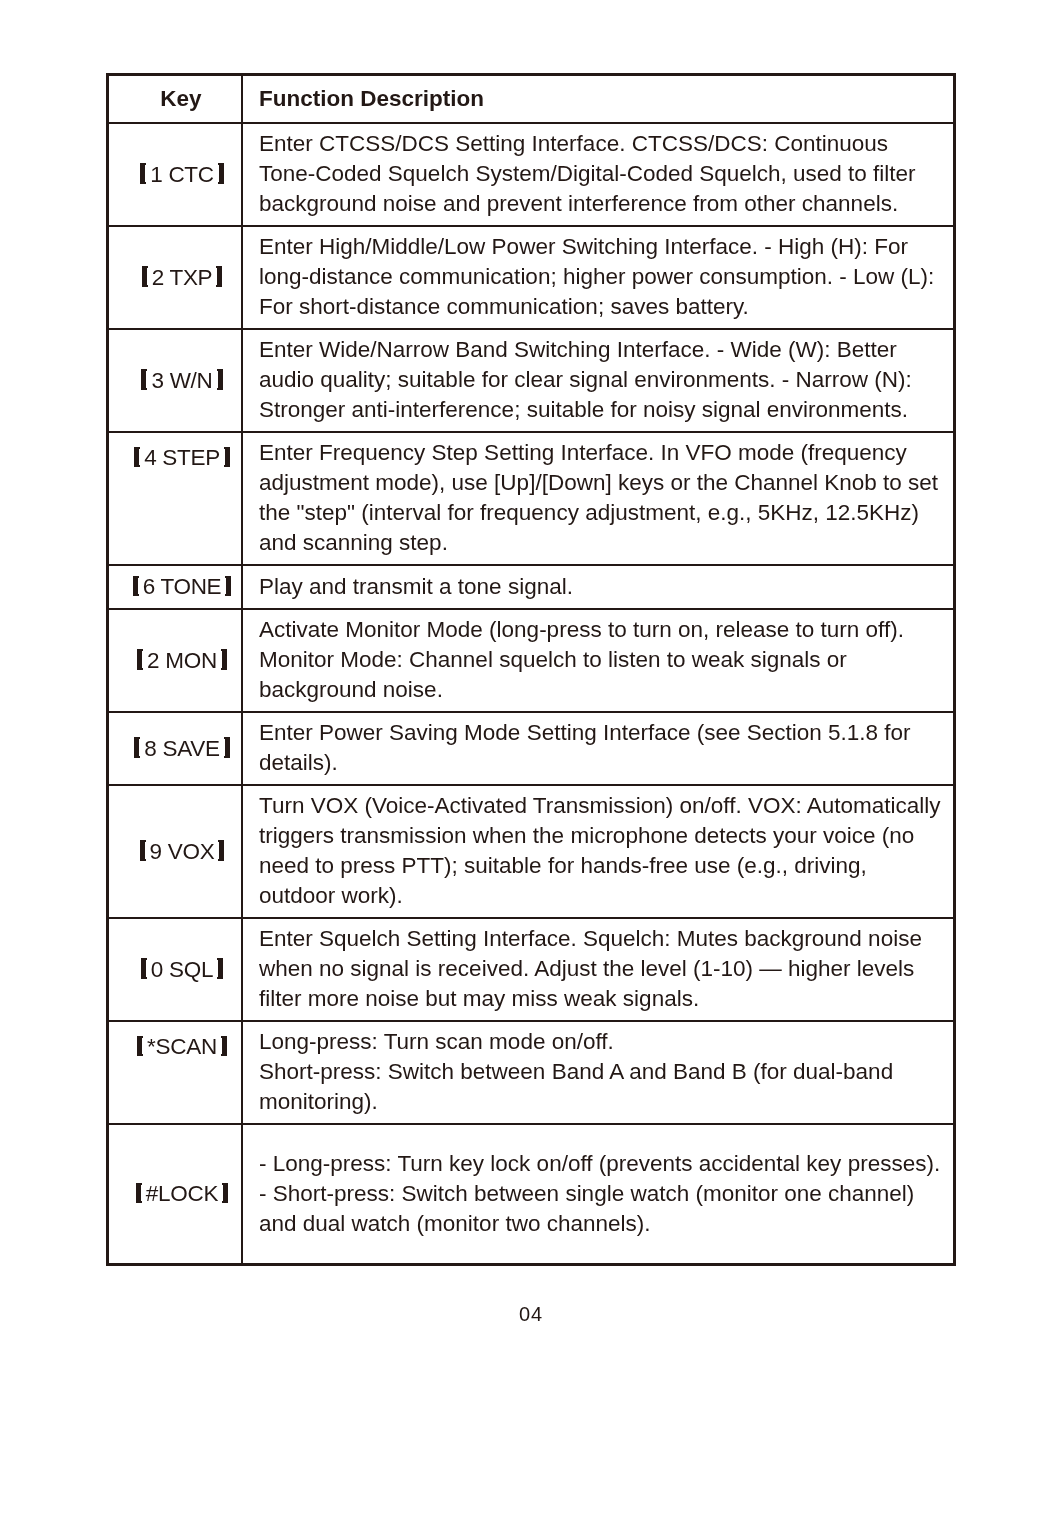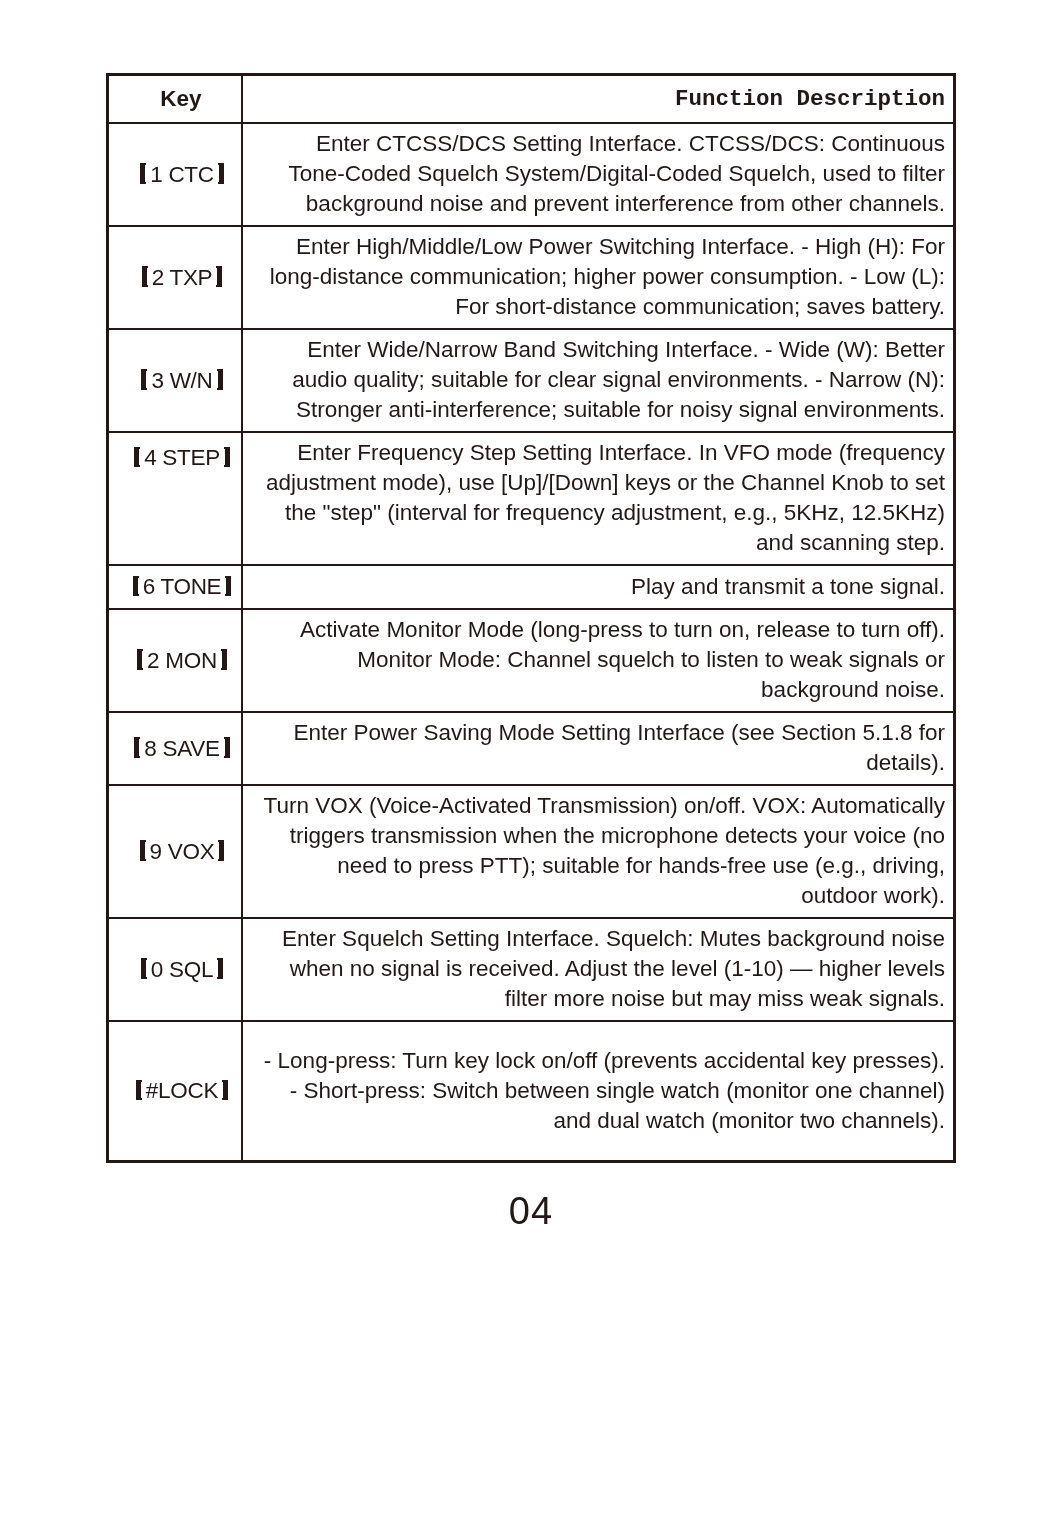--- a/index.html
+++ b/index.html
@@ -36,37 +36,36 @@
     color: #231815;
     vertical-align: middle;
   }
   th.key-col-head {
     width: 112px;
     text-align: center;
     font-weight: bold;
     padding: 8px 4px;
   }
   th.desc-col-head {
-    text-align: right;
+    text-align: left;
     font-weight: bold;
     padding: 8px 8px 8px 11px;
-    font-family: Liberation Mono, monospace;
   }
   td.key-cell {
     text-align: center;
     padding: 6px 2px;
     white-space: nowrap;
     letter-spacing: -0.3px;
   }
   td.key-cell.key-top {
     vertical-align: top;
     padding-top: 10px;
   }
   td.desc-cell {
-    text-align: right;
+    text-align: left;
     padding: 5px 8px 6px 11px;
     white-space: pre-line;
   }
   tr:last-child td.desc-cell {
     padding-top: 24px;
     padding-bottom: 24px;
   }
   
   .lb, .rb {
     display: inline-block;
@@ -83,21 +82,21 @@
   }
   .rb {
     border-right: 5px solid #231815;
     border-top: 2.5px solid #231815;
     border-bottom: 2.5px solid #231815;
     margin-left: 4px;
   }
   .page-number {
     margin-top: 30px;
     text-align: center;
-    font-size: 38px;
+    font-size: 20px;
     line-height: 36px;
     color: #231815;
     letter-spacing: 1px;
   }
 </style>
 </head>
 <body>
 
 <div class="page">
 
@@ -139,20 +138,25 @@
         </tr>
         <tr>
           <td class="key-cell"><span class="lb"></span><span>9 VOX</span><span class="rb"></span></td>
           <td class="desc-cell">Turn VOX (Voice-Activated Transmission) on/off. VOX: Automatically triggers transmission when the microphone detects your voice (no need to press PTT); suitable for hands-free use (e.g., driving, outdoor work).</td>
         </tr>
         <tr>
           <td class="key-cell"><span class="lb"></span><span>0 SQL</span><span class="rb"></span></td>
           <td class="desc-cell">Enter Squelch Setting Interface. Squelch: Mutes background noise when no signal is received. Adjust the level (1-10) — higher levels filter more noise but may miss weak signals.</td>
         </tr>
         <tr>
+          <td class="key-cell key-top"><span class="lb"></span><span>*SCAN</span><span class="rb"></span></td>
+          <td class="desc-cell">Long-press: Turn scan mode on/off.
+Short-press: Switch between Band A and Band B (for dual-band monitoring).</td>
+        </tr>
+        <tr>
           <td class="key-cell"><span class="lb"></span><span>#LOCK</span><span class="rb"></span></td>
           <td class="desc-cell">- Long-press: Turn key lock on/off (prevents accidental key presses).
 - Short-press: Switch between single watch (monitor one channel) and dual watch (monitor two channels).</td>
         </tr>
       </tbody>
   </table>
 
   <div class="page-number">04</div>
 
 </div>

